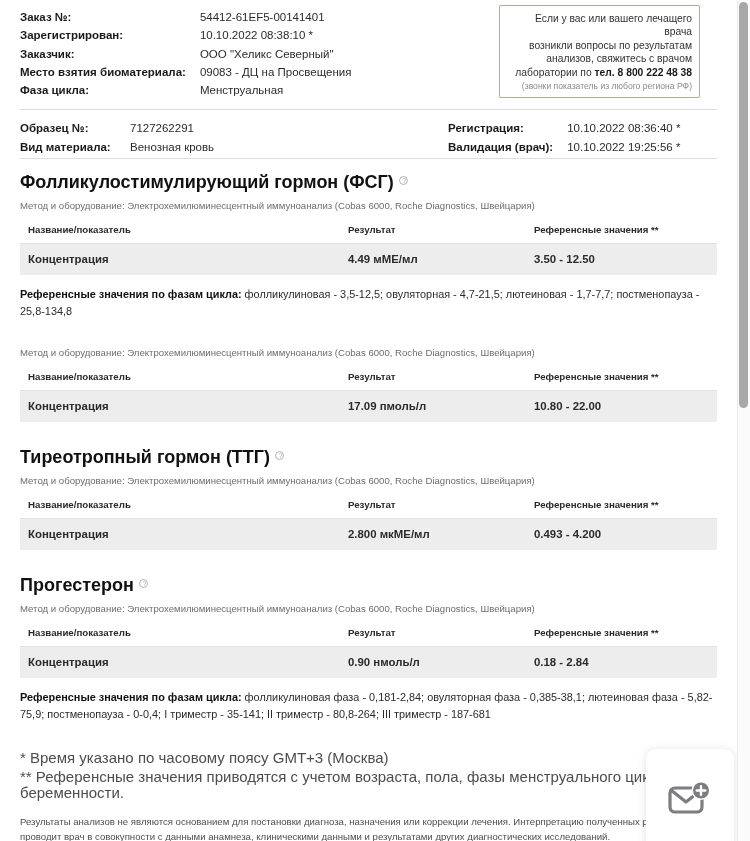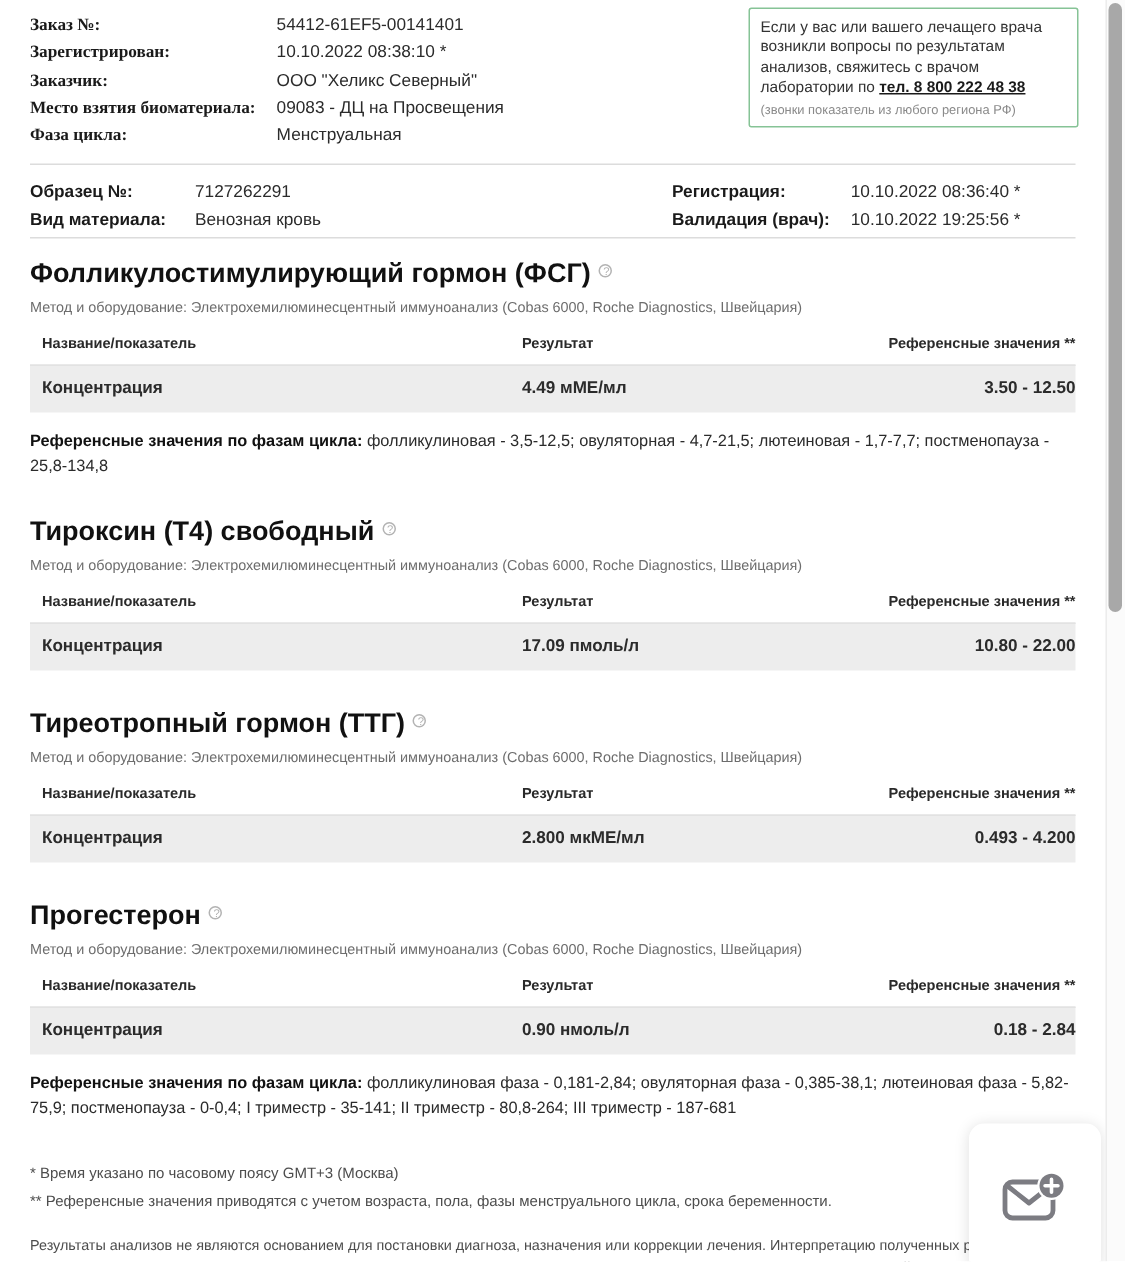--- a/index.html
+++ b/index.html
@@ -32,46 +32,46 @@
     min-height: 96px;
   }
   .order-table { border-collapse: collapse; }
   .order-table td {
     font-size: 11.5px;
     line-height: 18.3px;
     padding: 0;
     vertical-align: top;
     white-space: nowrap;
   }
-  .order-table td.lab { font-weight: bold; color: #1a1a1a; padding-right: 14px; font-family: Liberation Serif, serif; }
+  .order-table td.lab { font-weight: bold; color: #1a1a1a; padding-right: 14px; }
   .order-table td.val { color: #2b2b2b; font-weight: normal; }
 
   .green-box {
     position: absolute;
     left: 499px; top: 5px;
-    width: 220px;
+    width: 201px;
     border: 1px solid #86c396;
     border-radius: 2px;
     background: #ffffff;
     padding: 6px 7px 5px 7px;
-    text-align: left;
+    text-align: right;
   }
   .green-box p {
     margin: 0;
     font-size: 10.3px;
     line-height: 13.4px;
     color: #333333;
   }
   .green-box .gsub {
     font-size: 8.6px;
     color: #8a8a8a;
     line-height: 12px;
     margin-top: 1px;
   }
-  .green-box b { font-weight: bold; color: #1a1a1a; text-decoration: underline; }
+  .green-box b { font-weight: bold; color: #1a1a1a; }
 
   .hr {
     height: 1px;
     background: #dcdcdc;
     margin: 0 20px;
   }
 
   
   .sample-block {
     position: relative;
@@ -153,38 +153,38 @@
   }
   table.res td {
     font-size: 11.4px;
     color: #2b2b2b;
     padding: 9px 0 10px 0;
     background: #ededed;
     font-weight: bold;
   }
   table.res th.c1, table.res td.c1 { width: 328px; padding-left: 8px; margin-top: 45px; }
   table.res th.c2, table.res td.c2 { width: 186px; margin-left: 44px; }
-  table.res th.c3, table.res td.c3 { width: auto; text-align: right; }
+  table.res th.c3, table.res td.c3 { width: auto; }
   table.res th.c1 { padding-left: 8px; }
 
   .phase-ref {
     font-size: 10.9px;
     line-height: 16.5px;
     color: #2b2b2b;
     margin: 11px 0 0 0;
   }
   .phase-ref b { font-weight: bold; color: #111111; }
 
   
   .footer {
     padding: 0 20px;
     margin-top: 28px;
   }
   .footnote {
-    font-size: 10px;
+    font-size: 15px;
     line-height: 16px;
     color: #4d4d4d;
     margin: 0 0 3px 0;
   }
   .disclaimer {
     font-size: 9.6px;
     line-height: 15px;
     color: #4d4d4d;
     margin: 13px 0 0 0;
     max-width: 700px;
@@ -319,24 +319,20 @@
               <td class="c1">Концентрация</td>
               <td class="c2">4.49 мМЕ/мл</td>
               <td class="c3">3.50 - 12.50</td>
             </tr>
           </tbody>
         </table>
         <p class="phase-ref"><b>Референсные значения по фазам цикла:</b><span> фолликулиновая - 3,5-12,5; овуляторная - 4,7-21,5; лютеиновая - 1,7-7,7; постменопауза - 25,8-134,8</span></p>
       </div>
 
       <div class="test-section">
-        <h2 class="test-title">
-          <span>Тироксин (Т4) свободный</span>
-          <span class="help-icon"></span>
-        </h2>
         <p class="method">Метод и оборудование: Электрохемилюминесцентный иммуноанализ (Cobas 6000, Roche Diagnostics, Швейцария)</p>
         <table class="res">
           <thead>
             <tr>
               <th class="c1">Название/показатель</th>
               <th class="c2">Результат</th>
               <th class="c3">Референсные значения **</th>
             </tr>
           </thead>
           <tbody>

